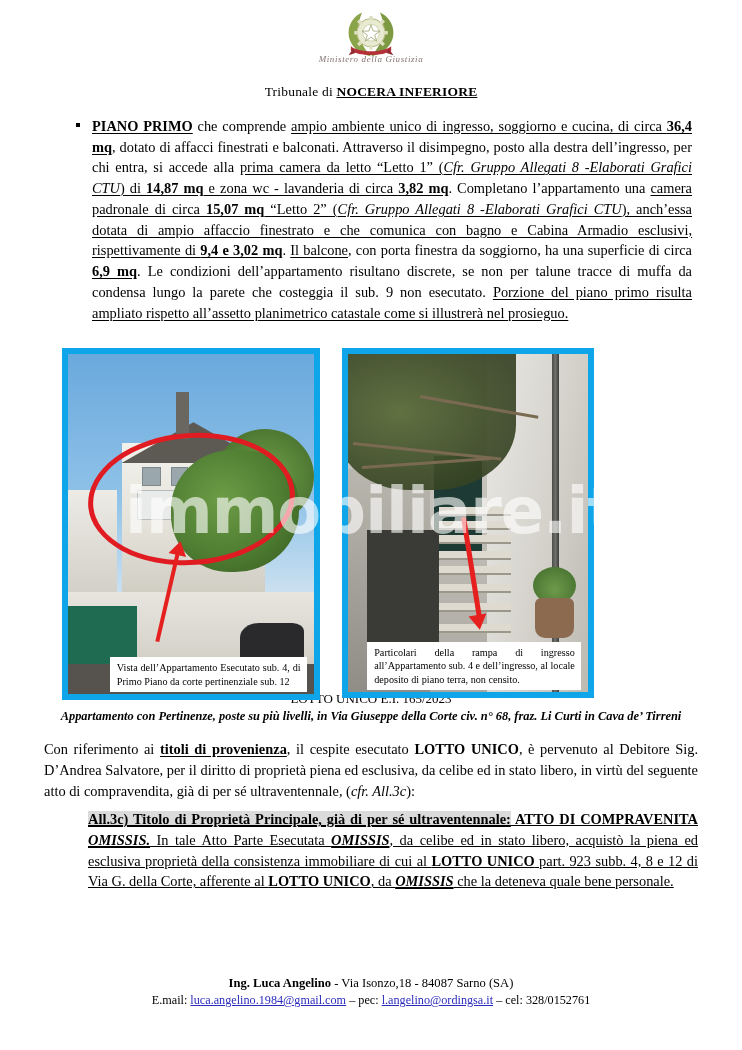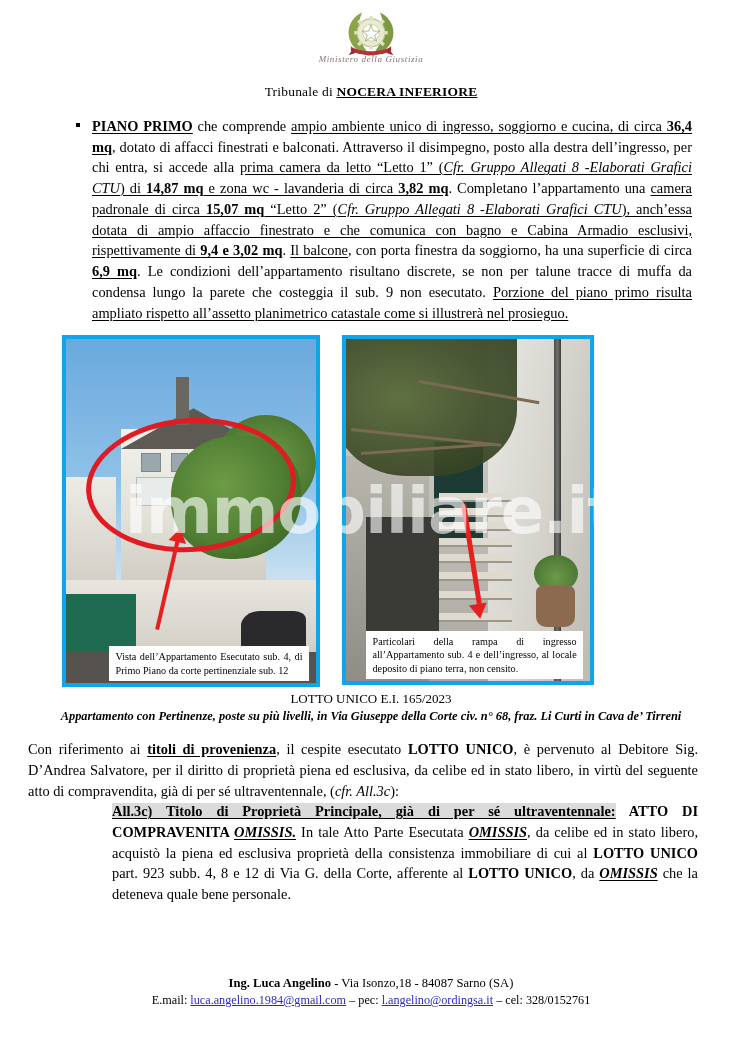--- a/index.html
+++ b/index.html
@@ -84,23 +84,23 @@
   .i  { font-style: italic; }
 
   
   .photos {
     position: relative;
     margin: 12px 0 0 0;
     height: 352px;
   }
   .photo {
     position: absolute;
-    top: 0;
+    top: 13px;
     overflow: hidden;
-    border: 4px solid #0ea5e9;
+    border: 6px solid #0ea5e9;
     box-sizing: border-box;
   }
   .photo-left  { left: 62px;  width: 258px; height: 352px; }
   .photo-right { left: 342px; width: 252px; height: 350px; }
 
   
   .ph1-sky {
     position:absolute; inset:0;
     background: linear-gradient(180deg,#6aa9dd 0%,#8fc2e8 42%,#b9d8ee 62%,#cfe2f0 72%,#dfe6e6 100%);
   }
@@ -270,26 +270,27 @@
     margin-top: 4px;
     text-align:center;
     font-size: 13px;
   }
   .lotto .l1 { font-weight:normal; }
   .lotto .l2 { font-style:italic; font-weight:bold; font-size:12.4px; display:block; margin-top:1px; line-height:1.35; }
 
   
   .para-block {
     margin-top: 14px;
-    padding: 0 44px 0 28px;
+    padding: 0 44px 0 44px;
   }
   .indent-block {
-    margin-top: 0;
-    padding-left: 112px;
+    margin-top: 8px;
+    padding-left: 88px;
     padding-right: 44px;
+    text-decoration: underline;
   }
   .hl { background: #dbdbdb; }
 
   
   .footer {
     position:absolute;
     left:0; right:0;
     bottom: 42px;
     text-align:center;
   }

